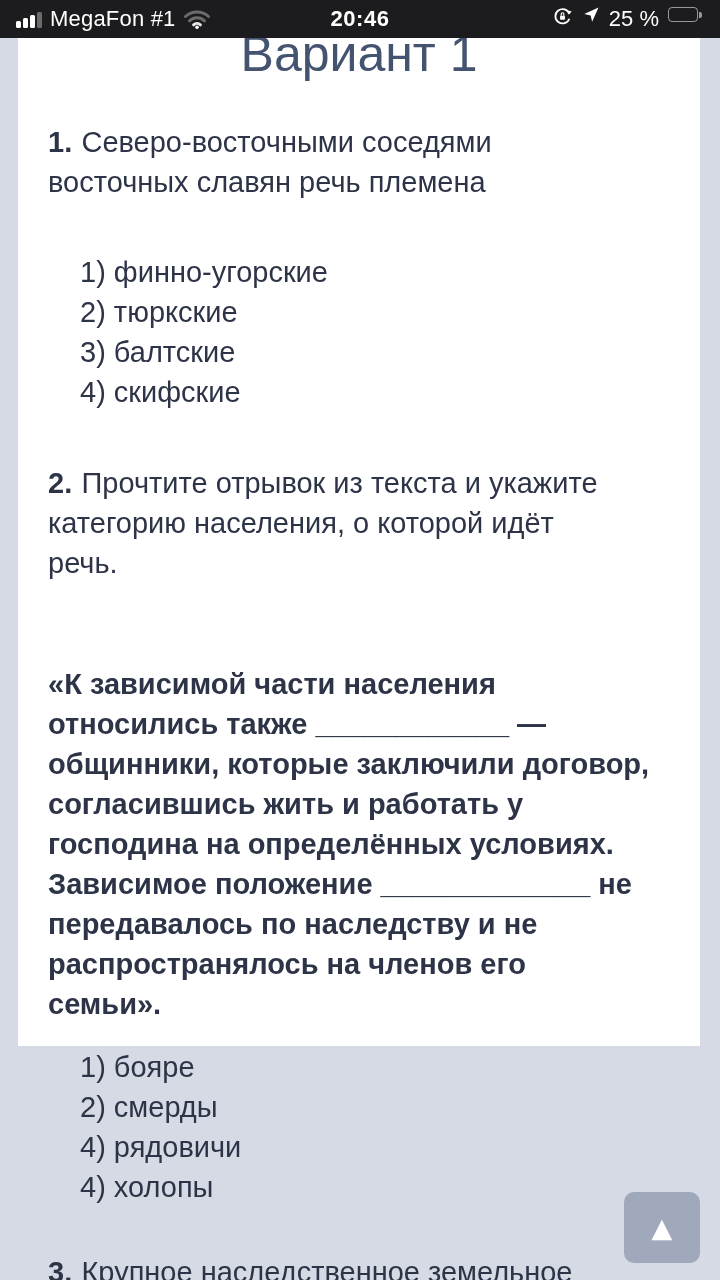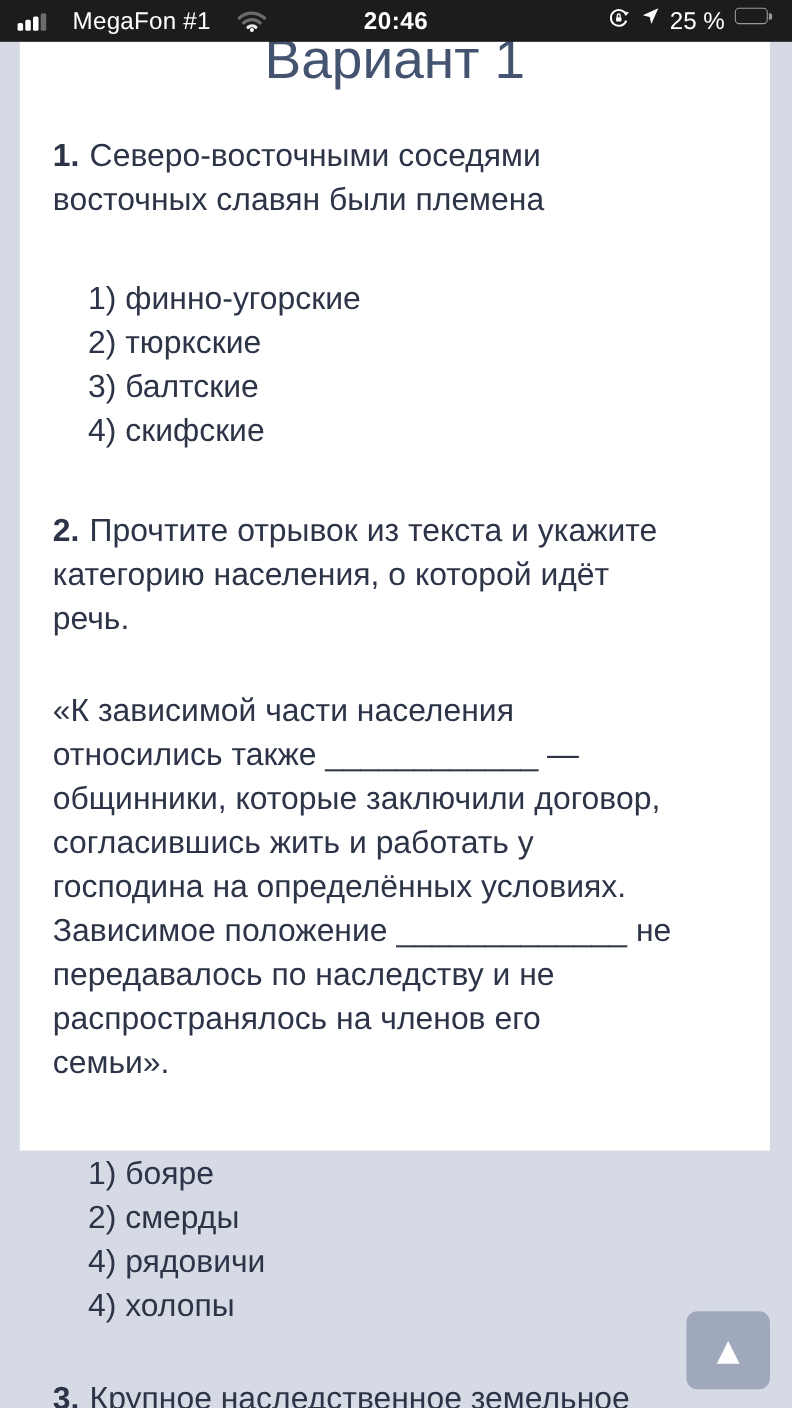--- a/index.html
+++ b/index.html
@@ -9,21 +9,21 @@
     font-family:"Liberation Sans", sans-serif;
     -webkit-font-smoothing:antialiased;
   }
   
   .statusbar {
     position:absolute; top:0; left:0; width:720px; height:38px;
     background:#1c1c1e; color:#fff; z-index:10;
     display:flex; align-items:center;
     padding:0 16px; box-sizing:border-box;
   }
-  .sb-left { display:flex; align-items:center; gap:24px; }
+  .sb-left { display:flex; align-items:center; gap:8px; }
   .sig { display:flex; align-items:flex-end; gap:2px; height:17px; }
   .sig span { width:5px; border-radius:1.5px; background:#fff; display:block; }
   .sig .b1{height:7px} .sig .b2{height:10px} .sig .b3{height:13px}
   .sig .b4{height:16px; background:rgba(255,255,255,0.35);}
   .carrier { font-size:22px; font-weight:400; letter-spacing:0.2px; }
   .sb-time {
     position:absolute; left:50%; transform:translateX(-50%);
     font-size:22px; font-weight:700; letter-spacing:0.5px;text-align:center;
   }
   .sb-right { display:flex; align-items:flex-start; gap:9px; margin-left:auto; }
@@ -52,21 +52,21 @@
   .block { position:absolute; left:30px; width:632px; color:#2d3447;
            font-size:29px; line-height:40px; }
   .block p { margin:0; }
   .qnum { font-weight:700; margin-right:0.32em; }
   .qbody, .passage { white-space:pre-line; }
   .opt { height:40px;margin-left:32px; }
   
   .q1      { top:84px; }
   .q1opts  { top:214px; }
   .q2      { top:425px; }
-  .q2pass  { top:588px; }
+  .q2pass  { top:626px;font-weight:bold; }
   .q2opts  { top:1009px; }
   .q3      { top:1214px; }
   
   .scrolltop {
     position:absolute; left:624px; top:1192px; width:76px; height:71px;
     background:#9fa9bb; border:none; border-radius:10px; z-index:5;
     color:#ffffff; font-size:27px; line-height:71px; text-align:center;
     font-family:"DejaVu Sans", sans-serif; cursor:pointer; padding:0;
   }
   svg { display:block; }
@@ -117,21 +117,21 @@
           <span class="nub"></span>
       </span>
     </div>
   </div>
 
   <div class="page">
     <h1 class="title">Вариант 1</h1>
 
     <div class="block q1">
       <p><span class="qnum">1.</span><span class="qbody">Северо-восточными соседями
-восточных славян были племена</span></p>
+восточных славян речь племена</span></p>
     </div>
 
     <div class="block q1opts">
       <div class="opt">1) финно-угорские</div>
       <div class="opt">2) тюркские</div>
       <div class="opt">3) балтские</div>
       <div class="opt">4) скифские</div>
     </div>
 
     <div class="block q2">

